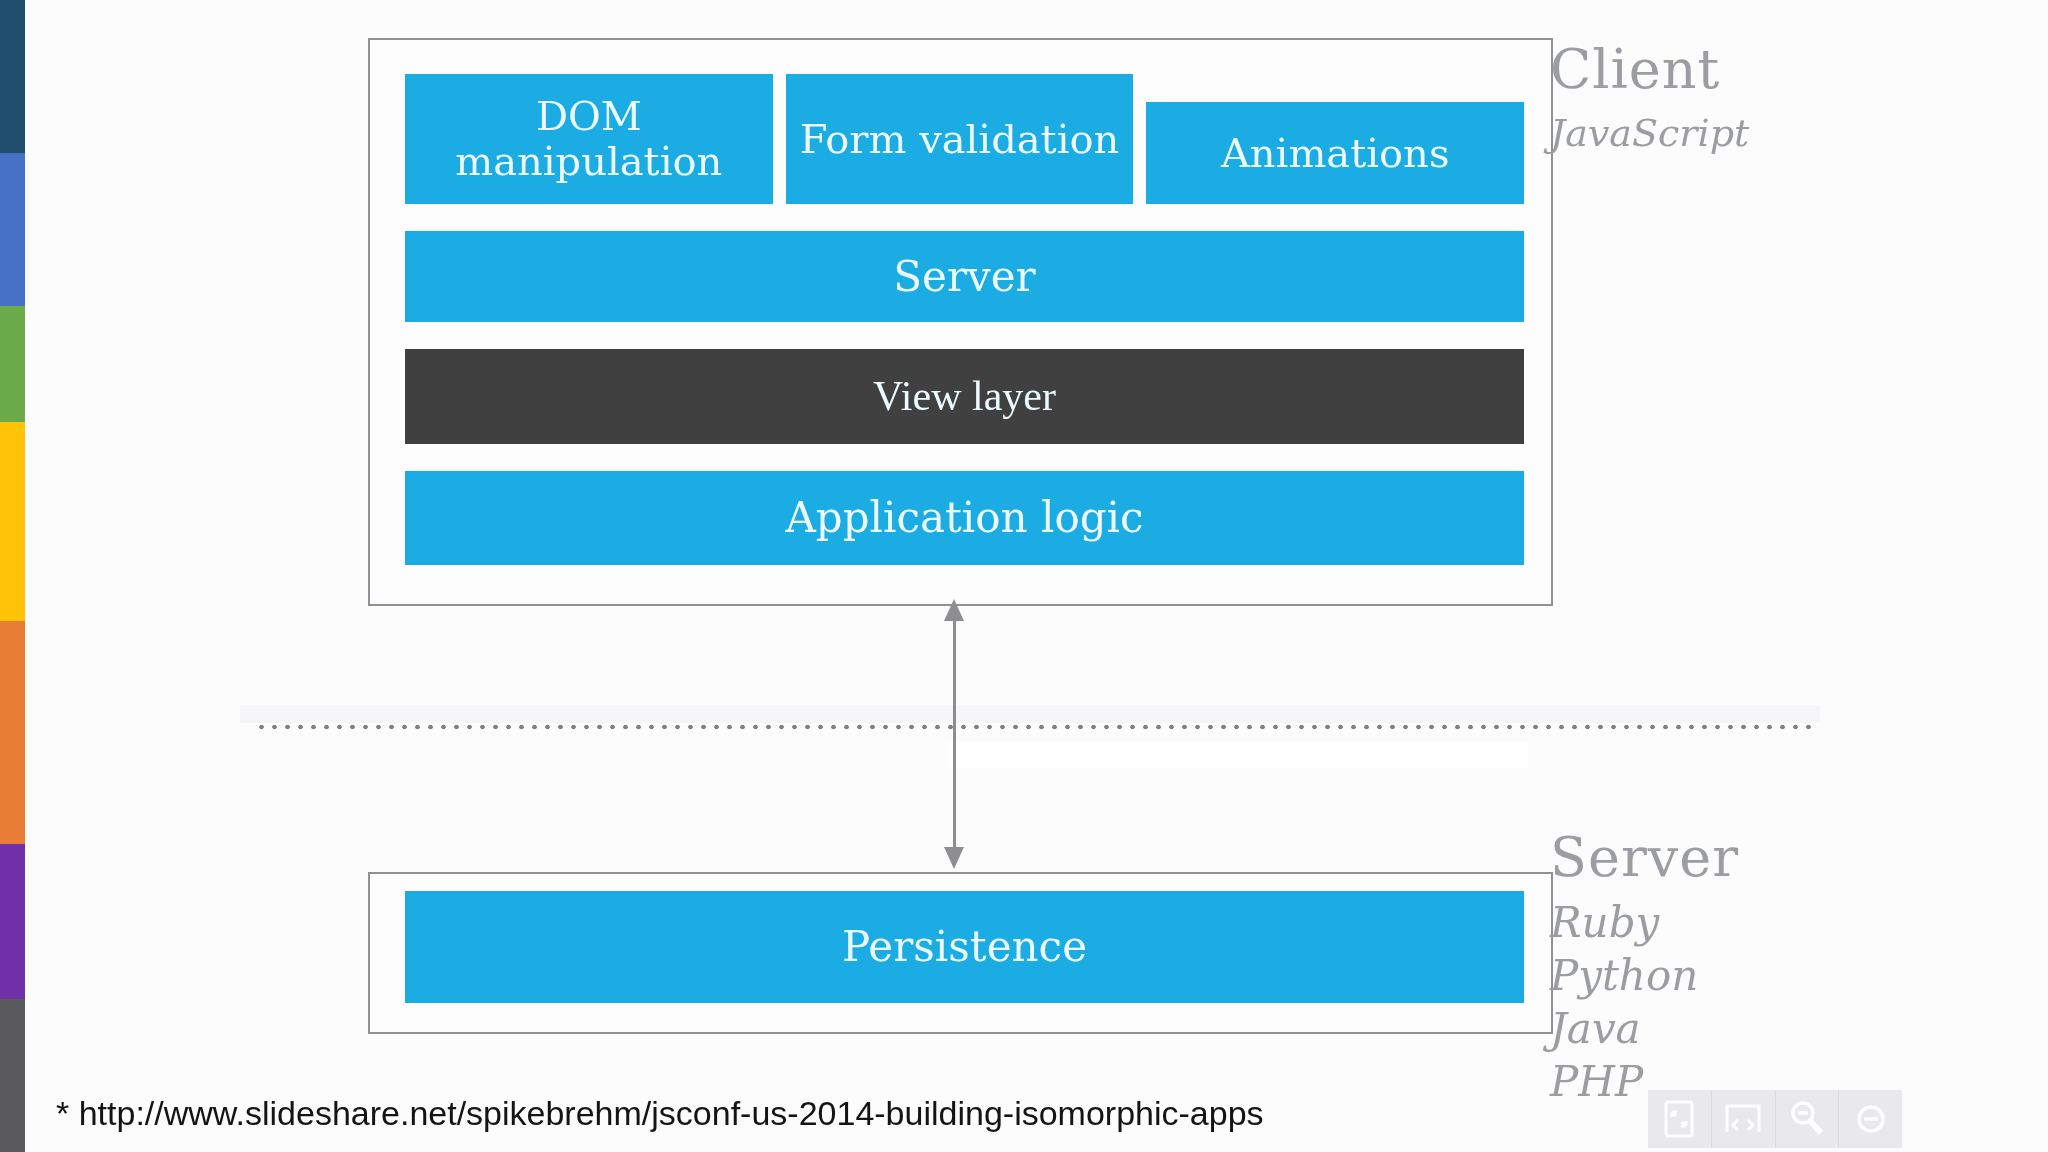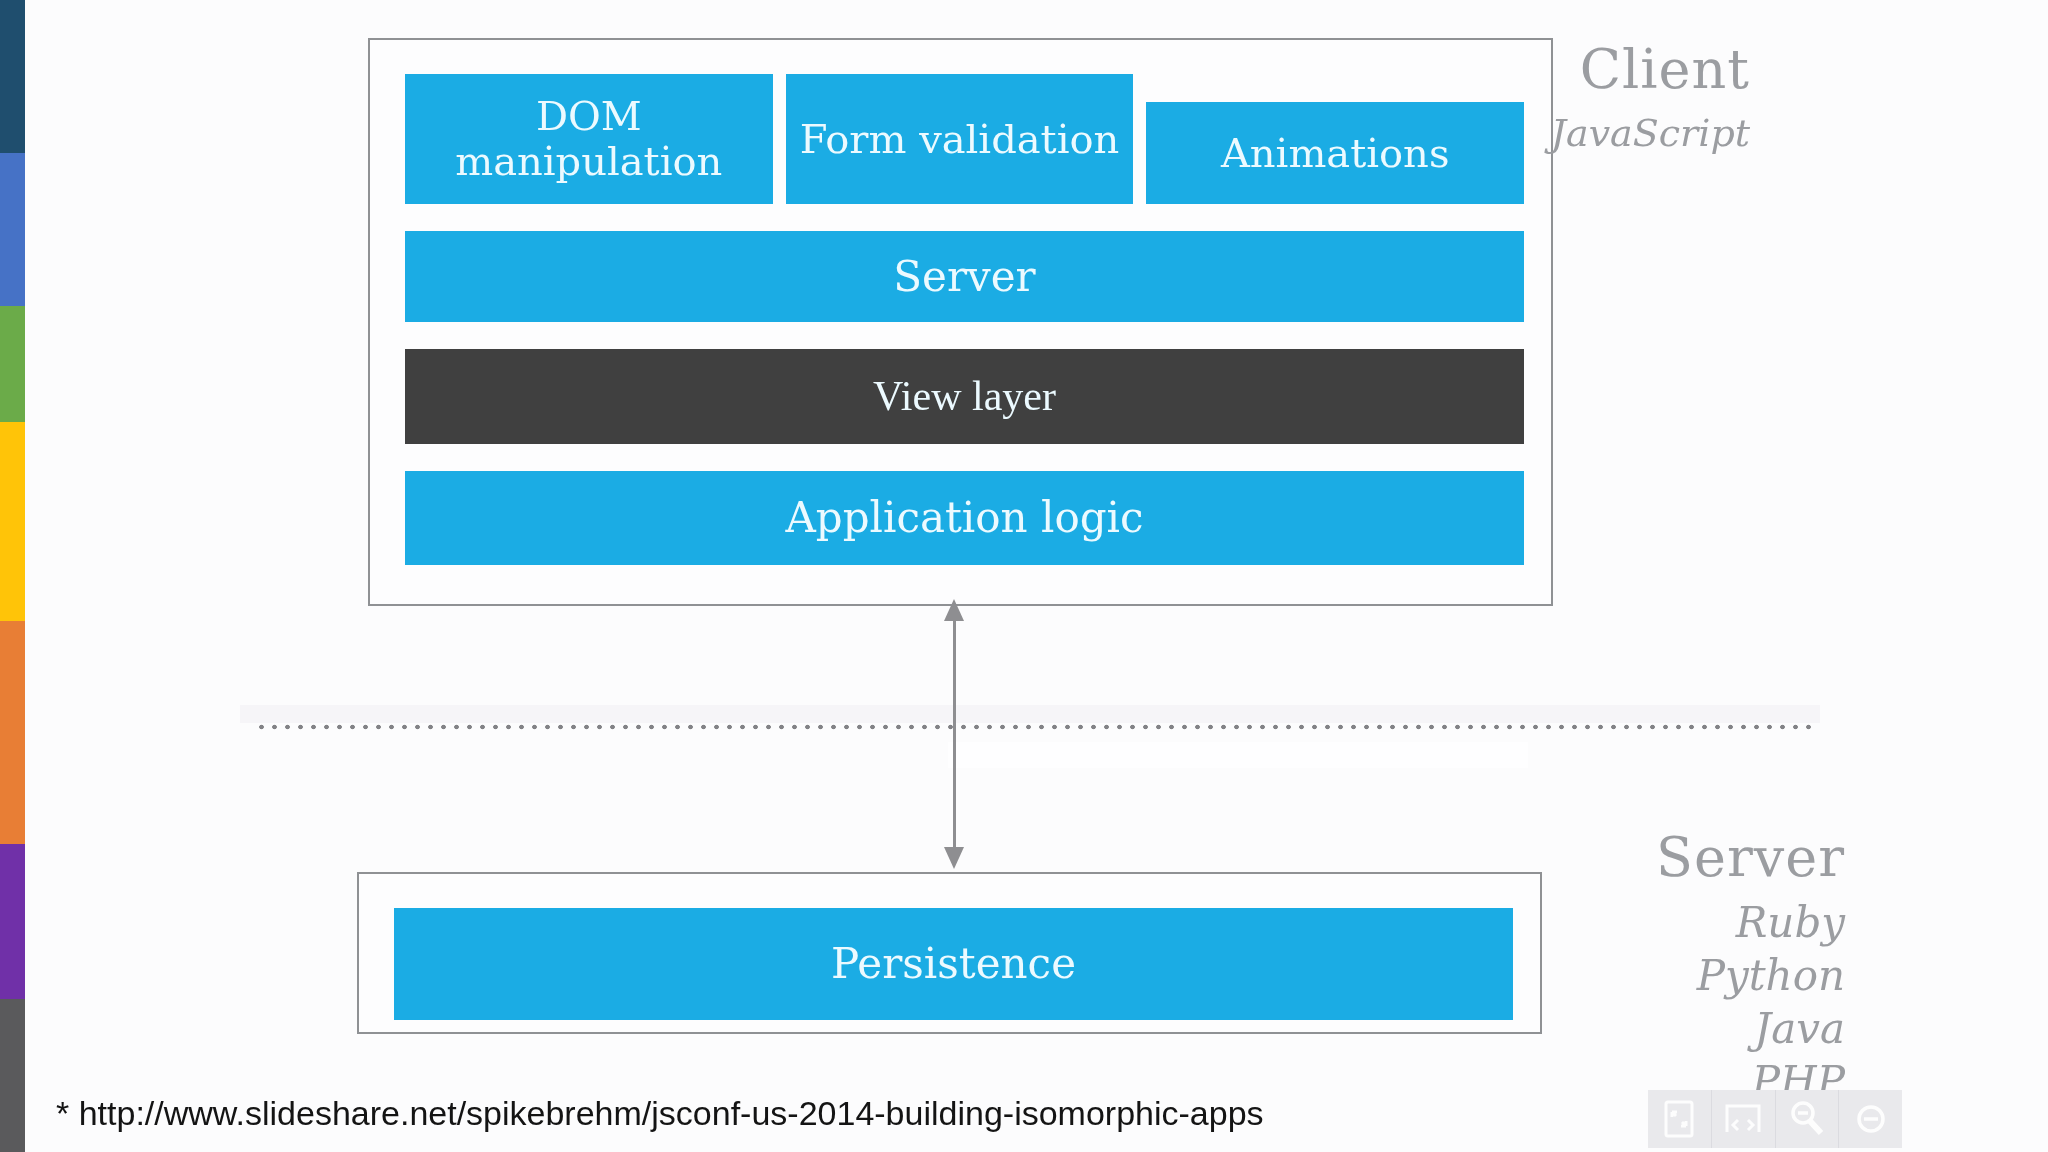--- a/index.html
+++ b/index.html
@@ -12,40 +12,40 @@
   .stripe{position:absolute;left:0;top:0;width:25px;height:1152px;display:flex;flex-direction:column;}
   .stripe .seg{width:100%;}
 
   
   .outer-box{
     position:absolute;box-sizing:border-box;
     border:2px solid #8f9194;background:#fdfdfe;
   }
   .client-box{left:368px;top:38px;width:1185px;height:568px;
     display:flex;flex-direction:column;gap:27px;padding:34px 27px 36px 35px;}
-  .server-box{left:357px;top:872px;width:1185px;height:162px;
-    display:flex;align-items:flex-end;padding:0 27px 12px 35px;}
+  .server-box{left:368px;top:872px;width:1185px;height:162px;
+    display:flex;align-items:center;padding:0 27px 12px 35px;}
 
   
   .block{
     display:flex;align-items:center;justify-content:center;text-align:center;
     color:#ecfaff;line-height:1.12;
   }
   .row1{display:flex;gap:13px;height:130px;}
   .row1 .block{font-size:40px;}
   .b-dom{flex:37;}
   .b-form{flex:35;}
   .b-anim{flex:38;margin-top:28px;}
   .layer{height:91px;font-size:42px;}
   .layer.view{height:95px;}
   .layer.logic{height:94px;}
   .persist{flex:1;height:112px;font-size:42px;}
 
   
-  .side-label{position:absolute;text-align:right;}
+  .side-label{position:absolute;text-align:left;}
   .side-label .title{font-size:54px;letter-spacing:1px;}
   .side-label .sub{font-style:italic;font-size:38px;margin-top:10px;}
   .client-label{left:1550px;top:38px;width:200px;}
   .server-label{left:1550px;top:826px;width:295px;}
   .server-label .langs{font-style:italic;font-size:42px;line-height:1.26;margin-top:8px;}
 
   
   .arrow-line{position:absolute;left:953px;top:618px;width:3px;height:232px;}
   .arrow-up{position:absolute;left:944px;top:599px;width:0;height:0;
     border-left:10px solid transparent;border-right:10px solid transparent;border-bottom:22px solid #8e8e91;}

